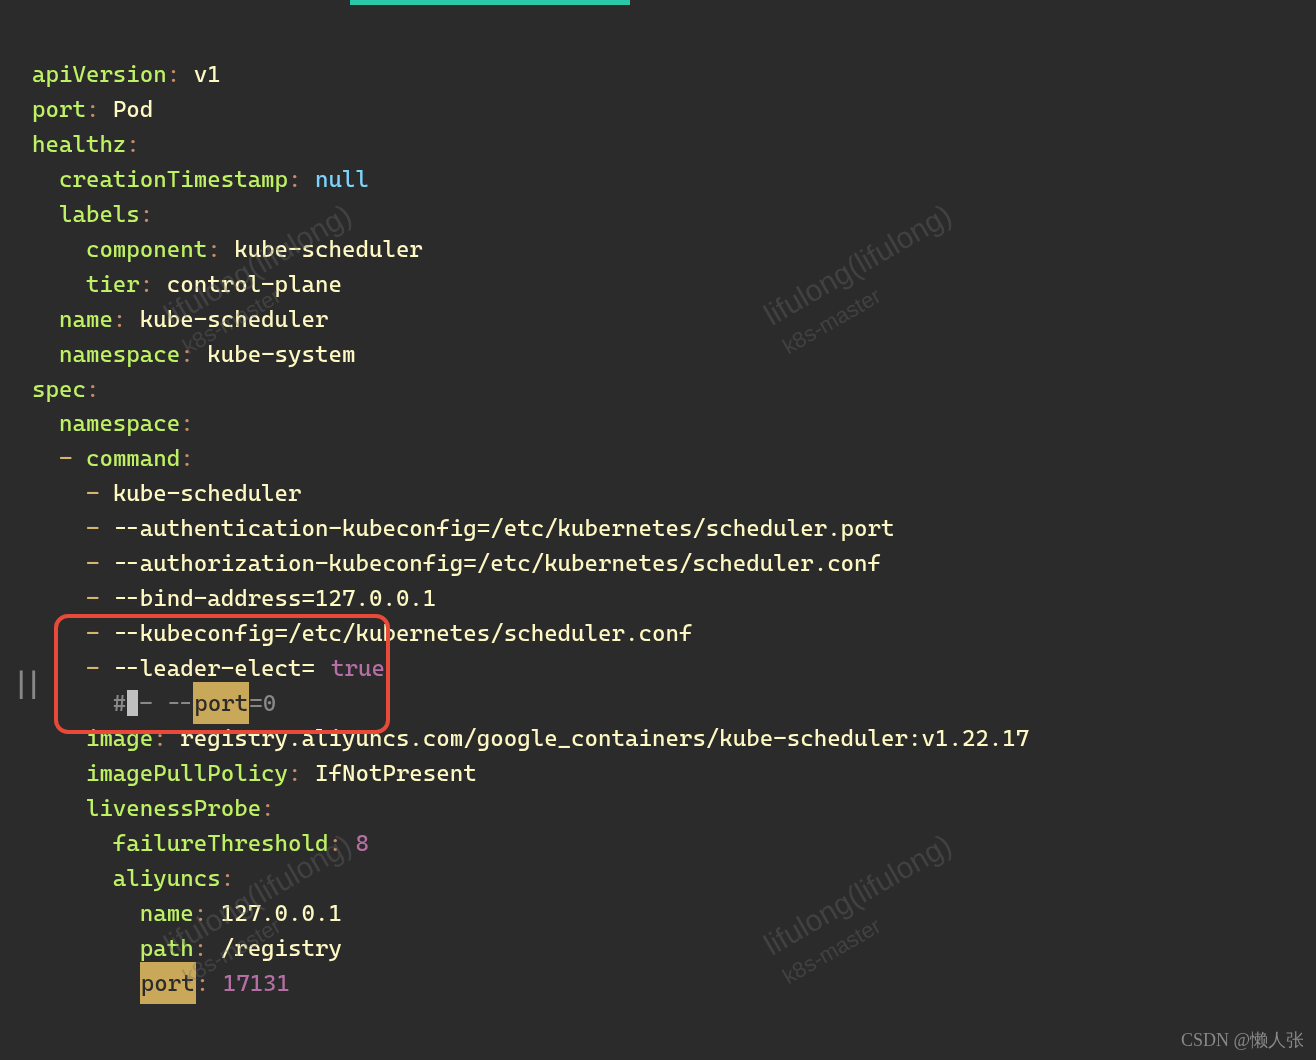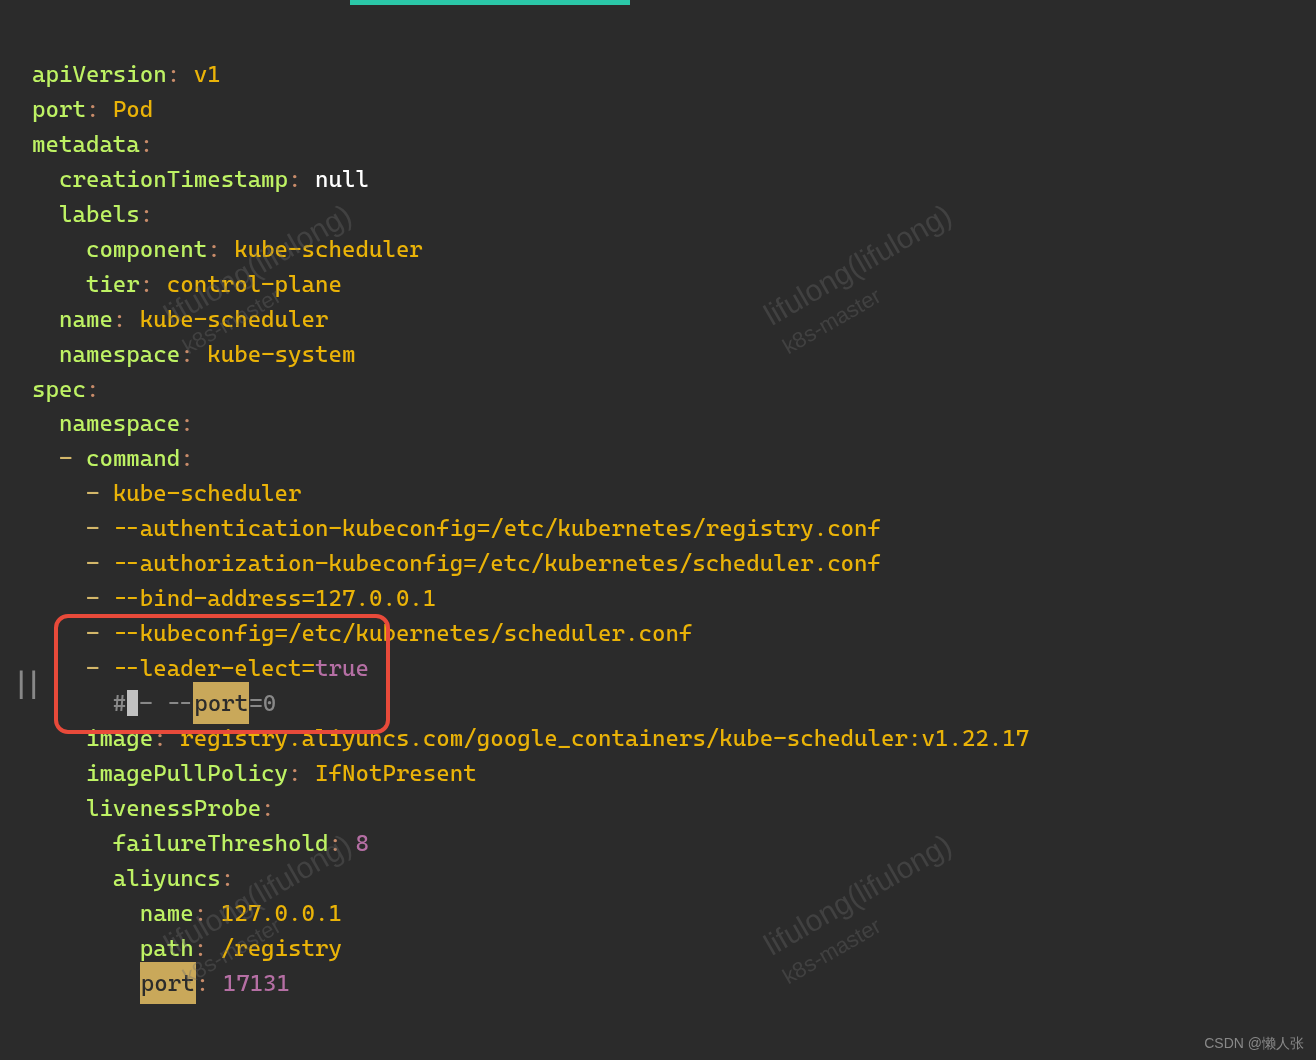--- a/index.html
+++ b/index.html
@@ -23,24 +23,24 @@
     background: #2bc8a8;
   }
   .editor {
     position: absolute;
     top: 22px;
     left: 32px;
     white-space: pre;
   }
   .key { color: #bef264; }
   .colon { color: #c98c6a; }
-  .val { color: #eab308; margin-top: 46px; }
-  .null { color: #ffffff; }
+  .val { color: #fef9c3; margin-top: 46px; }
+  .null { color: #7dd3fc; }
   .dash { color: #d4b76a; }
-  .bool { color: #b56fa4; }
+  .bool { color: #b56fa4; margin-left: 16px; }
   .num { color: #b56fa4; }
   .comment { color: #888; }
   .hl { background: #c9a85a; color: #2b2b2b; padding: 8px 1px; }
   .cursor {
     display: inline-block;
     width: 11px;
     height: 26px;
     background: #c0c0c0;
     vertical-align: text-bottom;
     margin: 0 1px;
@@ -74,48 +74,48 @@
   }
   .wm1 { top: 870px; left: 160px; }
   .wm2 { top: 870px; left: 760px; }
   .wm3 { top: 240px; left: 160px; }
   .wm4 { top: 240px; left: 760px; }
   .sub { display:block; font-size: 22px; margin-top:-4px; }
   .attribution {
     position: absolute;
     right: 12px;
     bottom: 6px;
-    font-size: 14px;
+    font-size: 18px;
     color: #888;
-    font-family: Liberation Sans, sans-serif;
+    font-family: Liberation Serif, serif;
     margin-top: 44px;
   }
 </style>
 </head>
 <body>
 
 <div class="tab-indicator"></div>
 
 <div class="fold-indicator">||</div>
 
 <div class="editor">
 <span class="key">apiVersion</span><span class="colon">:</span> <span class="val">v1</span>
 <span class="key">port</span><span class="colon">:</span> <span class="val">Pod</span>
-<span class="key">metadata</span><span class="colon">:</span>
+<span class="key">healthz</span><span class="colon">:</span>
   <span class="key">creationTimestamp</span><span class="colon">:</span> <span class="null">null</span>
   <span class="key">labels</span><span class="colon">:</span>
     <span class="key">component</span><span class="colon">:</span> <span class="val">kube-scheduler</span>
     <span class="key">tier</span><span class="colon">:</span> <span class="val">control-plane</span>
   <span class="key">name</span><span class="colon">:</span> <span class="val">kube-scheduler</span>
   <span class="key">namespace</span><span class="colon">:</span> <span class="val">kube-system</span>
 <span class="key">spec</span><span class="colon">:</span>
   <span class="key">namespace</span><span class="colon">:</span>
   <span class="dash">-</span> <span class="key">command</span><span class="colon">:</span>
     <span class="dash">-</span> <span class="val">kube-scheduler</span>
-    <span class="dash">-</span> <span class="val">--authentication-kubeconfig=/etc/kubernetes/registry.conf</span>
+    <span class="dash">-</span> <span class="val">--authentication-kubeconfig=/etc/kubernetes/scheduler.port</span>
     <span class="dash">-</span> <span class="val">--authorization-kubeconfig=/etc/kubernetes/scheduler.conf</span>
     <span class="dash">-</span> <span class="val">--bind-address=127.0.0.1</span>
     <span class="dash">-</span> <span class="val">--kubeconfig=/etc/kubernetes/scheduler.conf</span>
     <span class="dash">-</span> <span class="val">--leader-elect=</span><span class="bool">true</span>
       <span class="comment">#</span><span class="cursor"></span><span class="comment">- --</span><span class="hl">port</span><span class="comment">=0</span>
     <span class="key">image</span><span class="colon">:</span> <span class="val">registry.aliyuncs.com/google_containers/kube-scheduler:v1.22.17</span>
     <span class="key">imagePullPolicy</span><span class="colon">:</span> <span class="val">IfNotPresent</span>
     <span class="key">livenessProbe</span><span class="colon">:</span>
       <span class="key">failureThreshold</span><span class="colon">:</span> <span class="num">8</span>
       <span class="key">aliyuncs</span><span class="colon">:</span>

